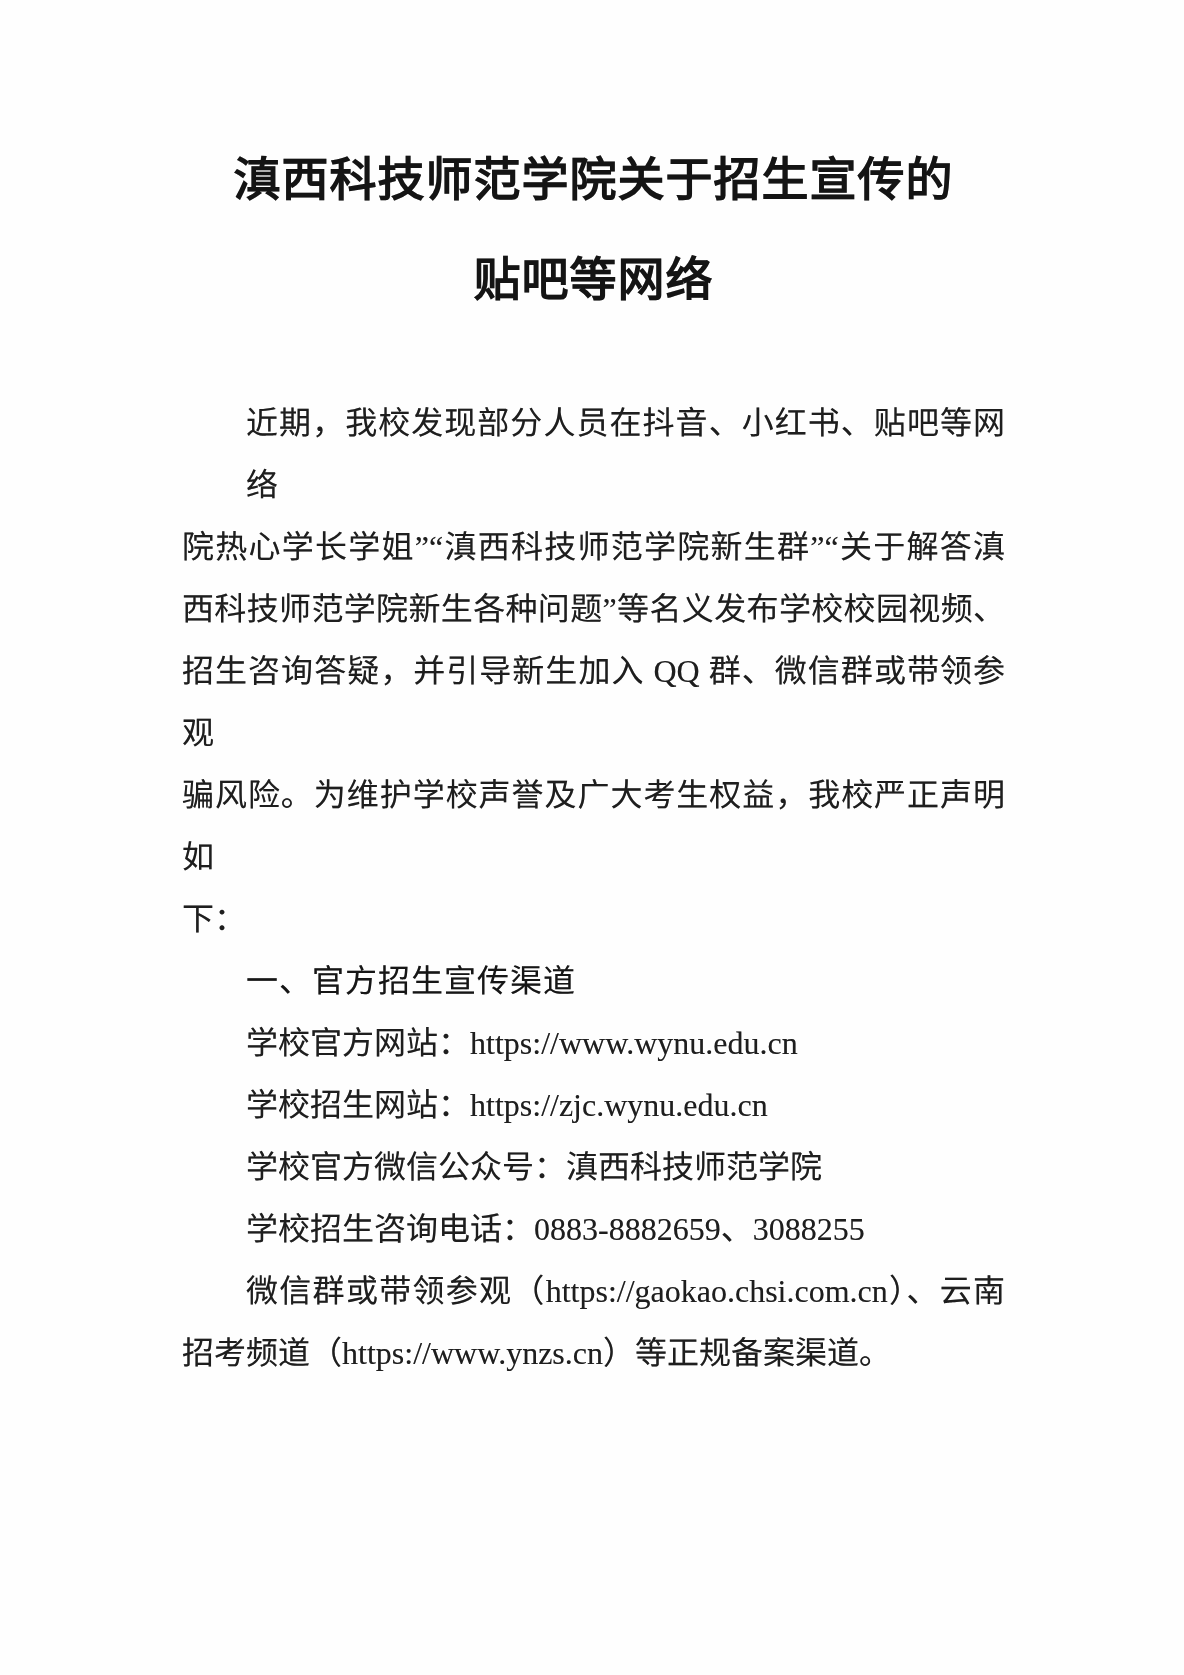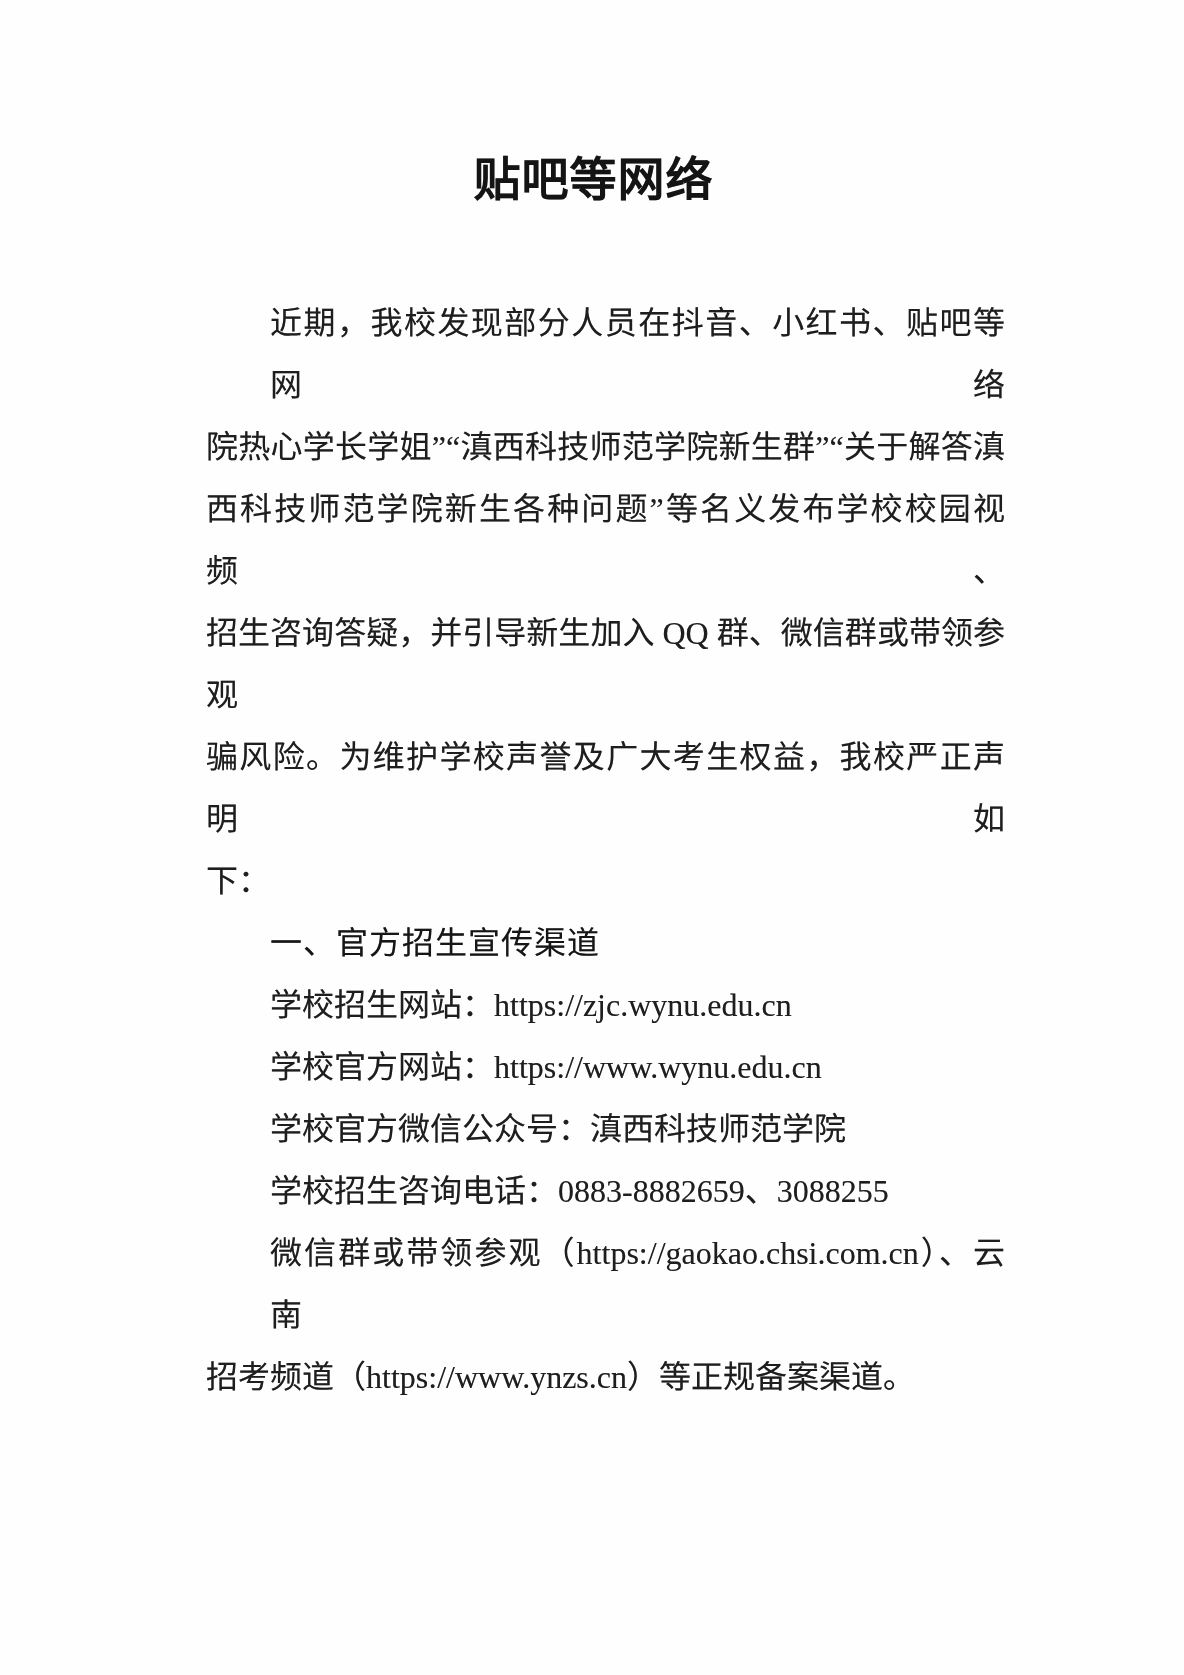--- a/index.html
+++ b/index.html
@@ -33,21 +33,20 @@
     letter-spacing: 1px;
     color: #141414;
   }
   .body-text {
     margin-top: 62px;
   }
   .line {
     font-size: 32px;
     line-height: 62px;
     white-space: nowrap;
-    margin-left: 24px;
   }
   .line.ind {
     padding-left: 64px;
   }
   .line.jst {
     white-space: normal;
     text-align: justify;
     text-align-last: justify;
     text-justify: inter-character;
   }
@@ -58,33 +57,34 @@
     letter-spacing: 1px;
   }
 </style>
 </head>
 <body>
 
 <div class="page">
   <div class="content">
 
     <div class="doc-title">
+      <div>滇西科技师范学院关于招生宣传的</div>
       <div>贴吧等网络</div>
     </div>
 
     <div class="body-text">
       <div class="line ind jst">近期，我校发现部分人员在抖音、小红书、贴吧等网络</div>
       <div class="line jst">院热心学长学姐”“滇西科技师范学院新生群”“关于解答滇</div>
       <div class="line jst">西科技师范学院新生各种问题”等名义发布学校校园视频、</div>
       <div class="line jst">招生咨询答疑，并引导新生加入 QQ 群、微信群或带领参观</div>
       <div class="line jst">骗风险。为维护学校声誉及广大考生权益，我校严正声明如</div>
       <div class="line">下：</div>
       <div class="line ind hd">一、官方招生宣传渠道</div>
+      <div class="line ind">学校官方网站：https://www.wynu.edu.cn</div>
       <div class="line ind">学校招生网站：https://zjc.wynu.edu.cn</div>
-      <div class="line ind">学校官方网站：https://www.wynu.edu.cn</div>
       <div class="line ind">学校官方微信公众号：滇西科技师范学院</div>
       <div class="line ind">学校招生咨询电话：0883-8882659、3088255</div>
       <div class="line ind jst">微信群或带领参观（https://gaokao.chsi.com.cn）、云南</div>
       <div class="line">招考频道（https://www.ynzs.cn）等正规备案渠道。</div>
 
     </div>
 
   </div>
 </div>
 

